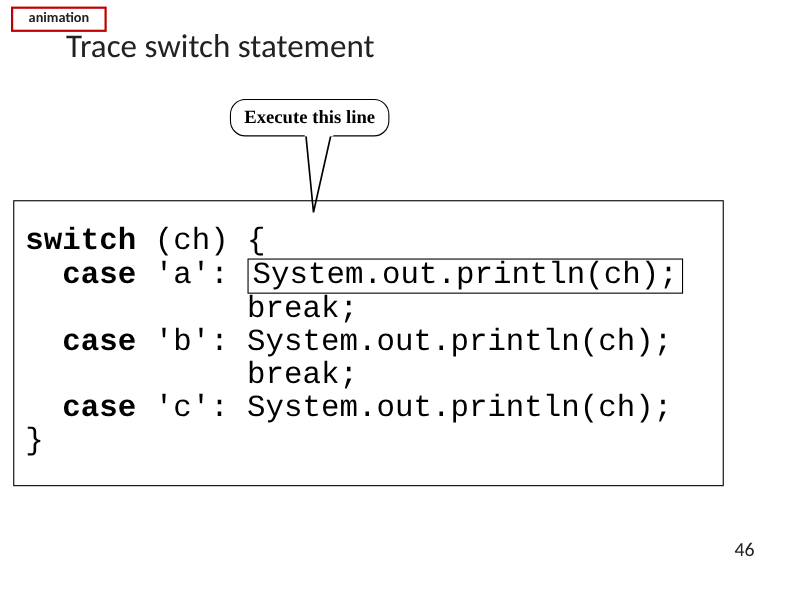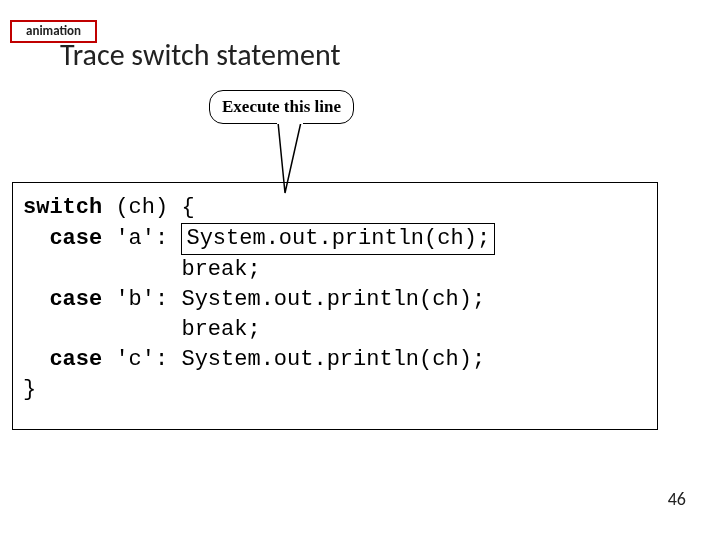--- a/index.html
+++ b/index.html
@@ -7,32 +7,32 @@
     padding: 0;
     width: 720px;
     height: 540px;
     background: #ffffff;
     font-family: Calibri, Arial, sans-serif;
     position: relative;
     overflow: hidden;
   }
   .tag-box {
     position: absolute;
-    top: 20px;
+    top: 6px;
     left: 10px;
     border: 2px solid #c00000;
     background: #fff;
     padding: 1px 14px 3px 14px;
     font-size: 13px;
     font-weight: 700;
     color: #222;
   }
   .title {
     position: absolute;
-    top: 36px;
+    top: 24px;
     left: 60px;
     font-size: 30px;
     color: #222;
   }
   .callout {
     position: absolute;
     top: 90px;
     left: 209px;
     width: 180px;
     text-align: left;
@@ -48,23 +48,23 @@
     color: #000;
     display: inline-block;
   }
   
   .code-box {
     position: absolute;
     top: 182px;
     left: 12px;
     width: 624px;
     border: 1.5px solid #000;
-    padding: 10px 10px 24px 10px;
+    padding: 22px 10px 24px 10px;
     font-family: "Courier New", Courier, monospace;
-    font-size: 22px;
+    font-size: 28px;
     line-height: 30px;
     color: #000;
     white-space: pre;
   }
   .kw { font-weight: 700; }
   .hl-box {
     border: 1.5px solid #000;
     padding: 0 4px;
     display: inline-block;
   }

